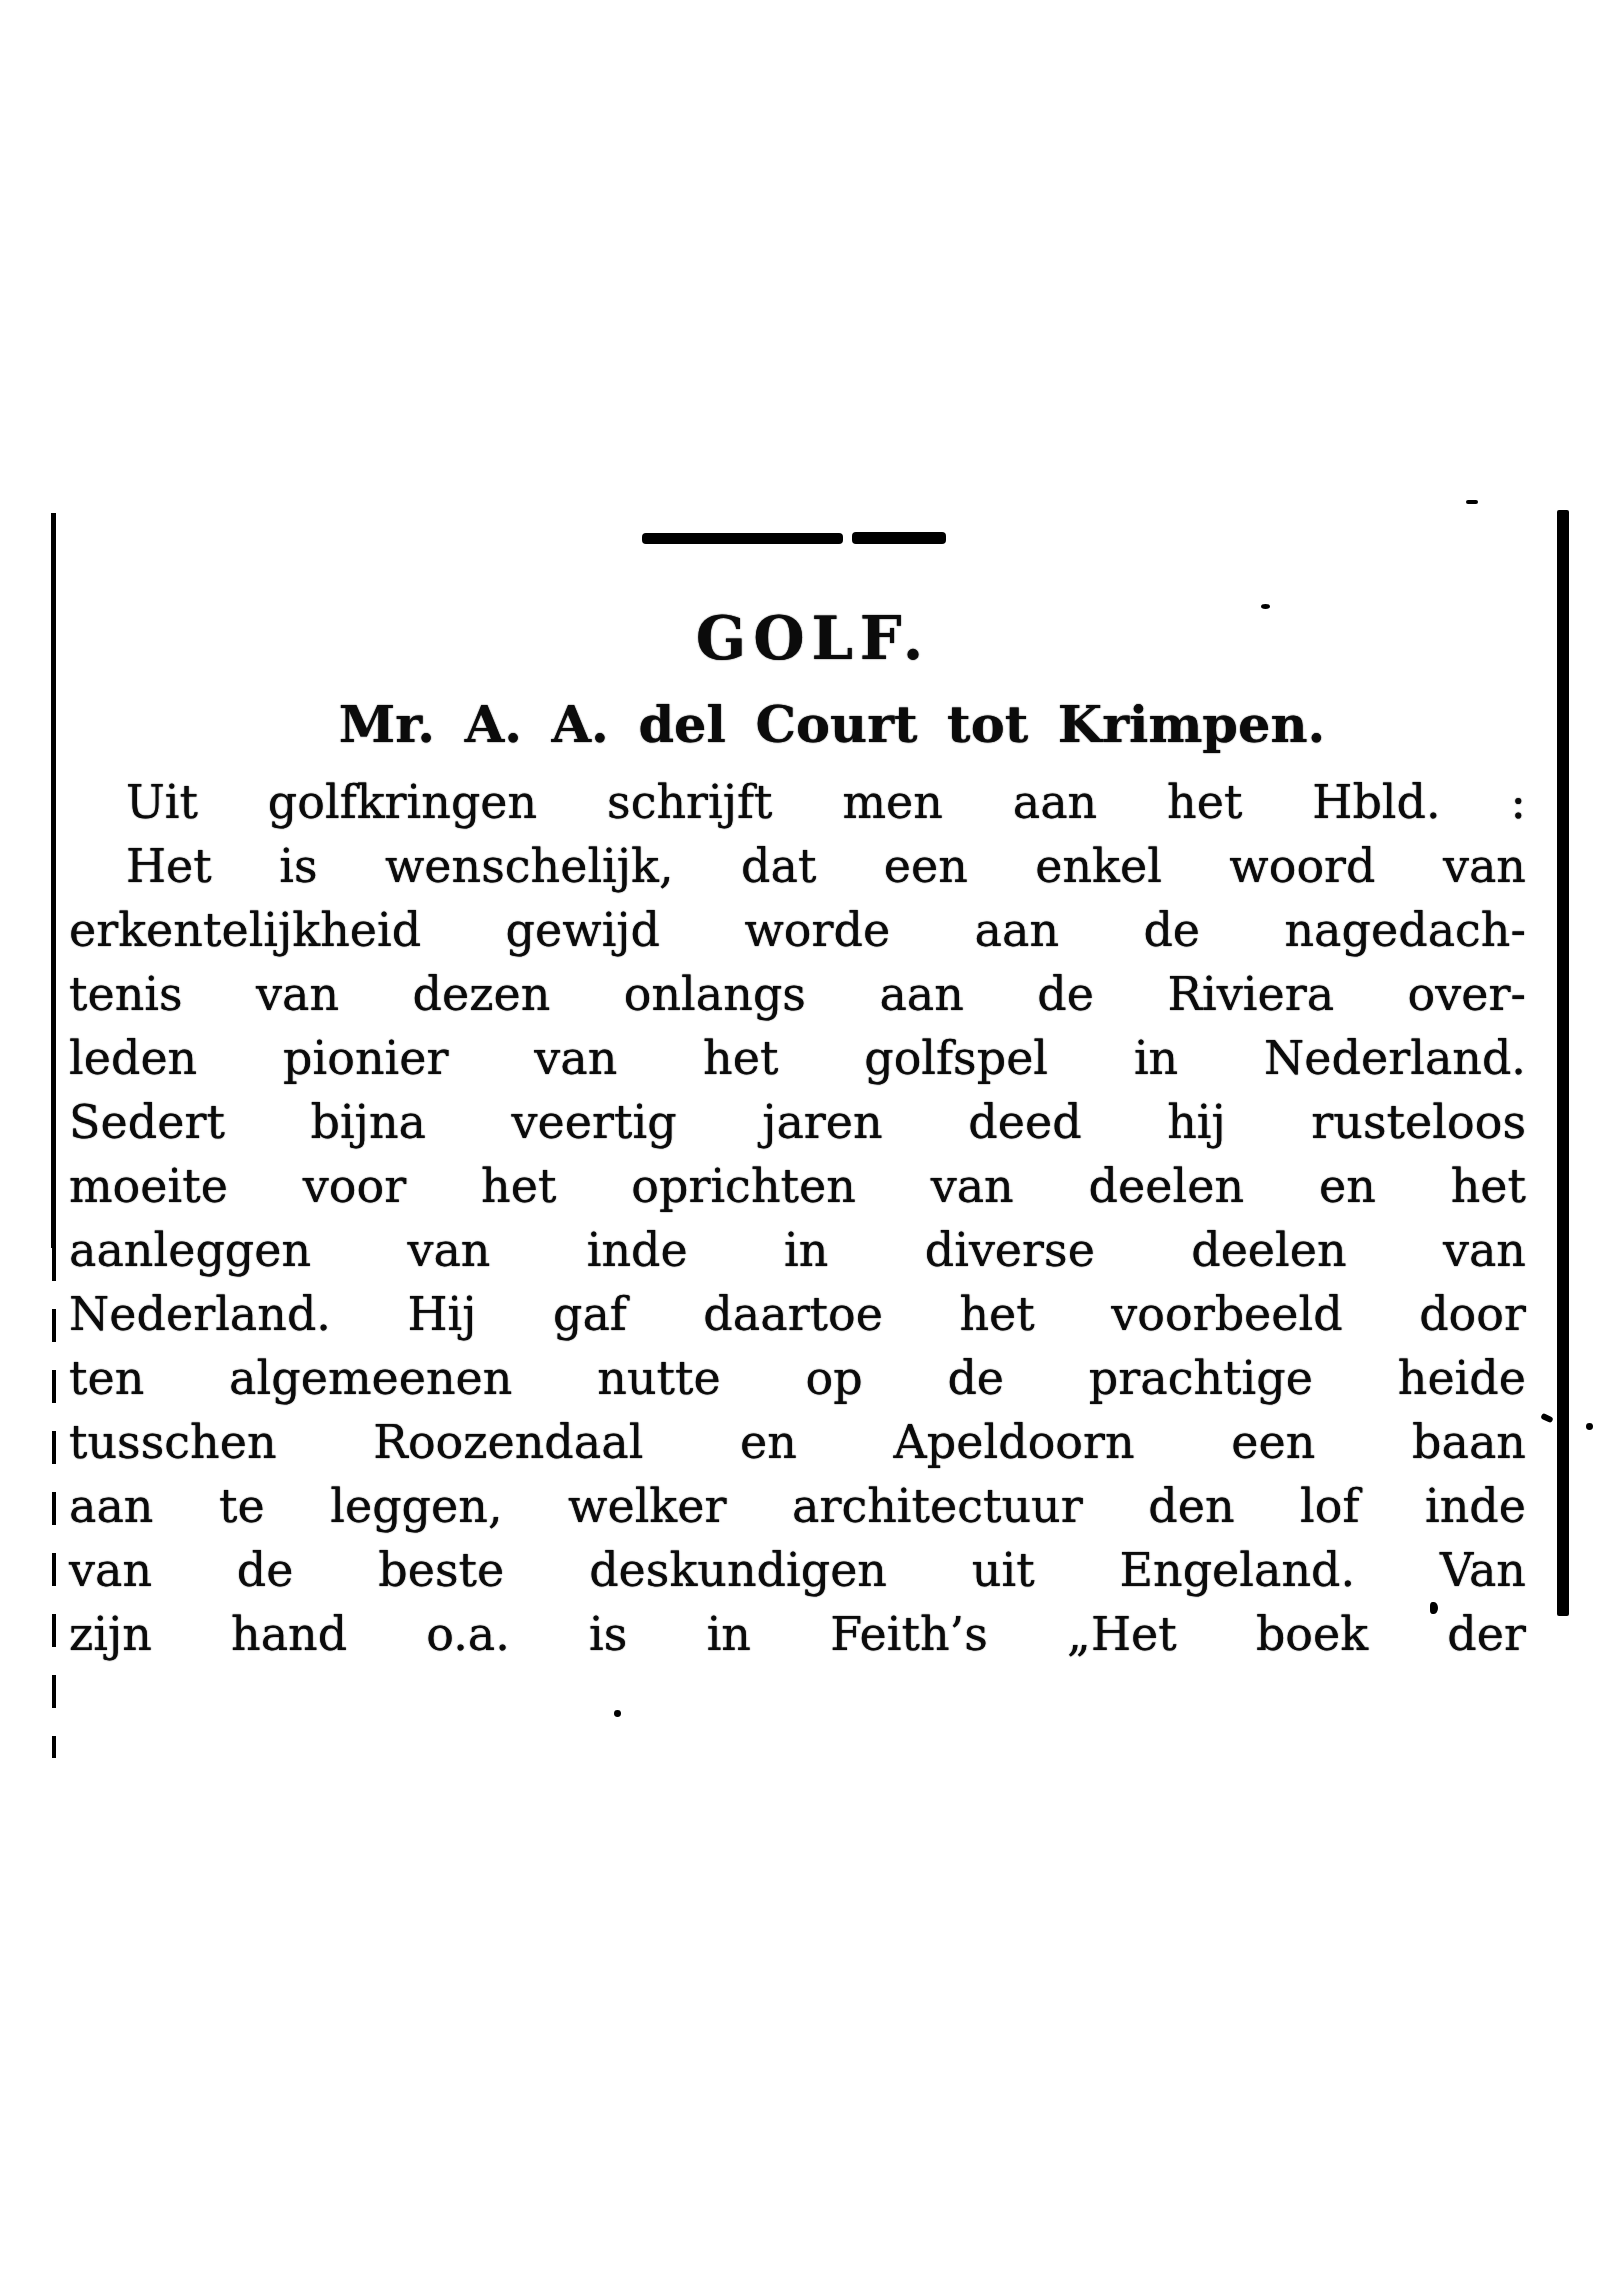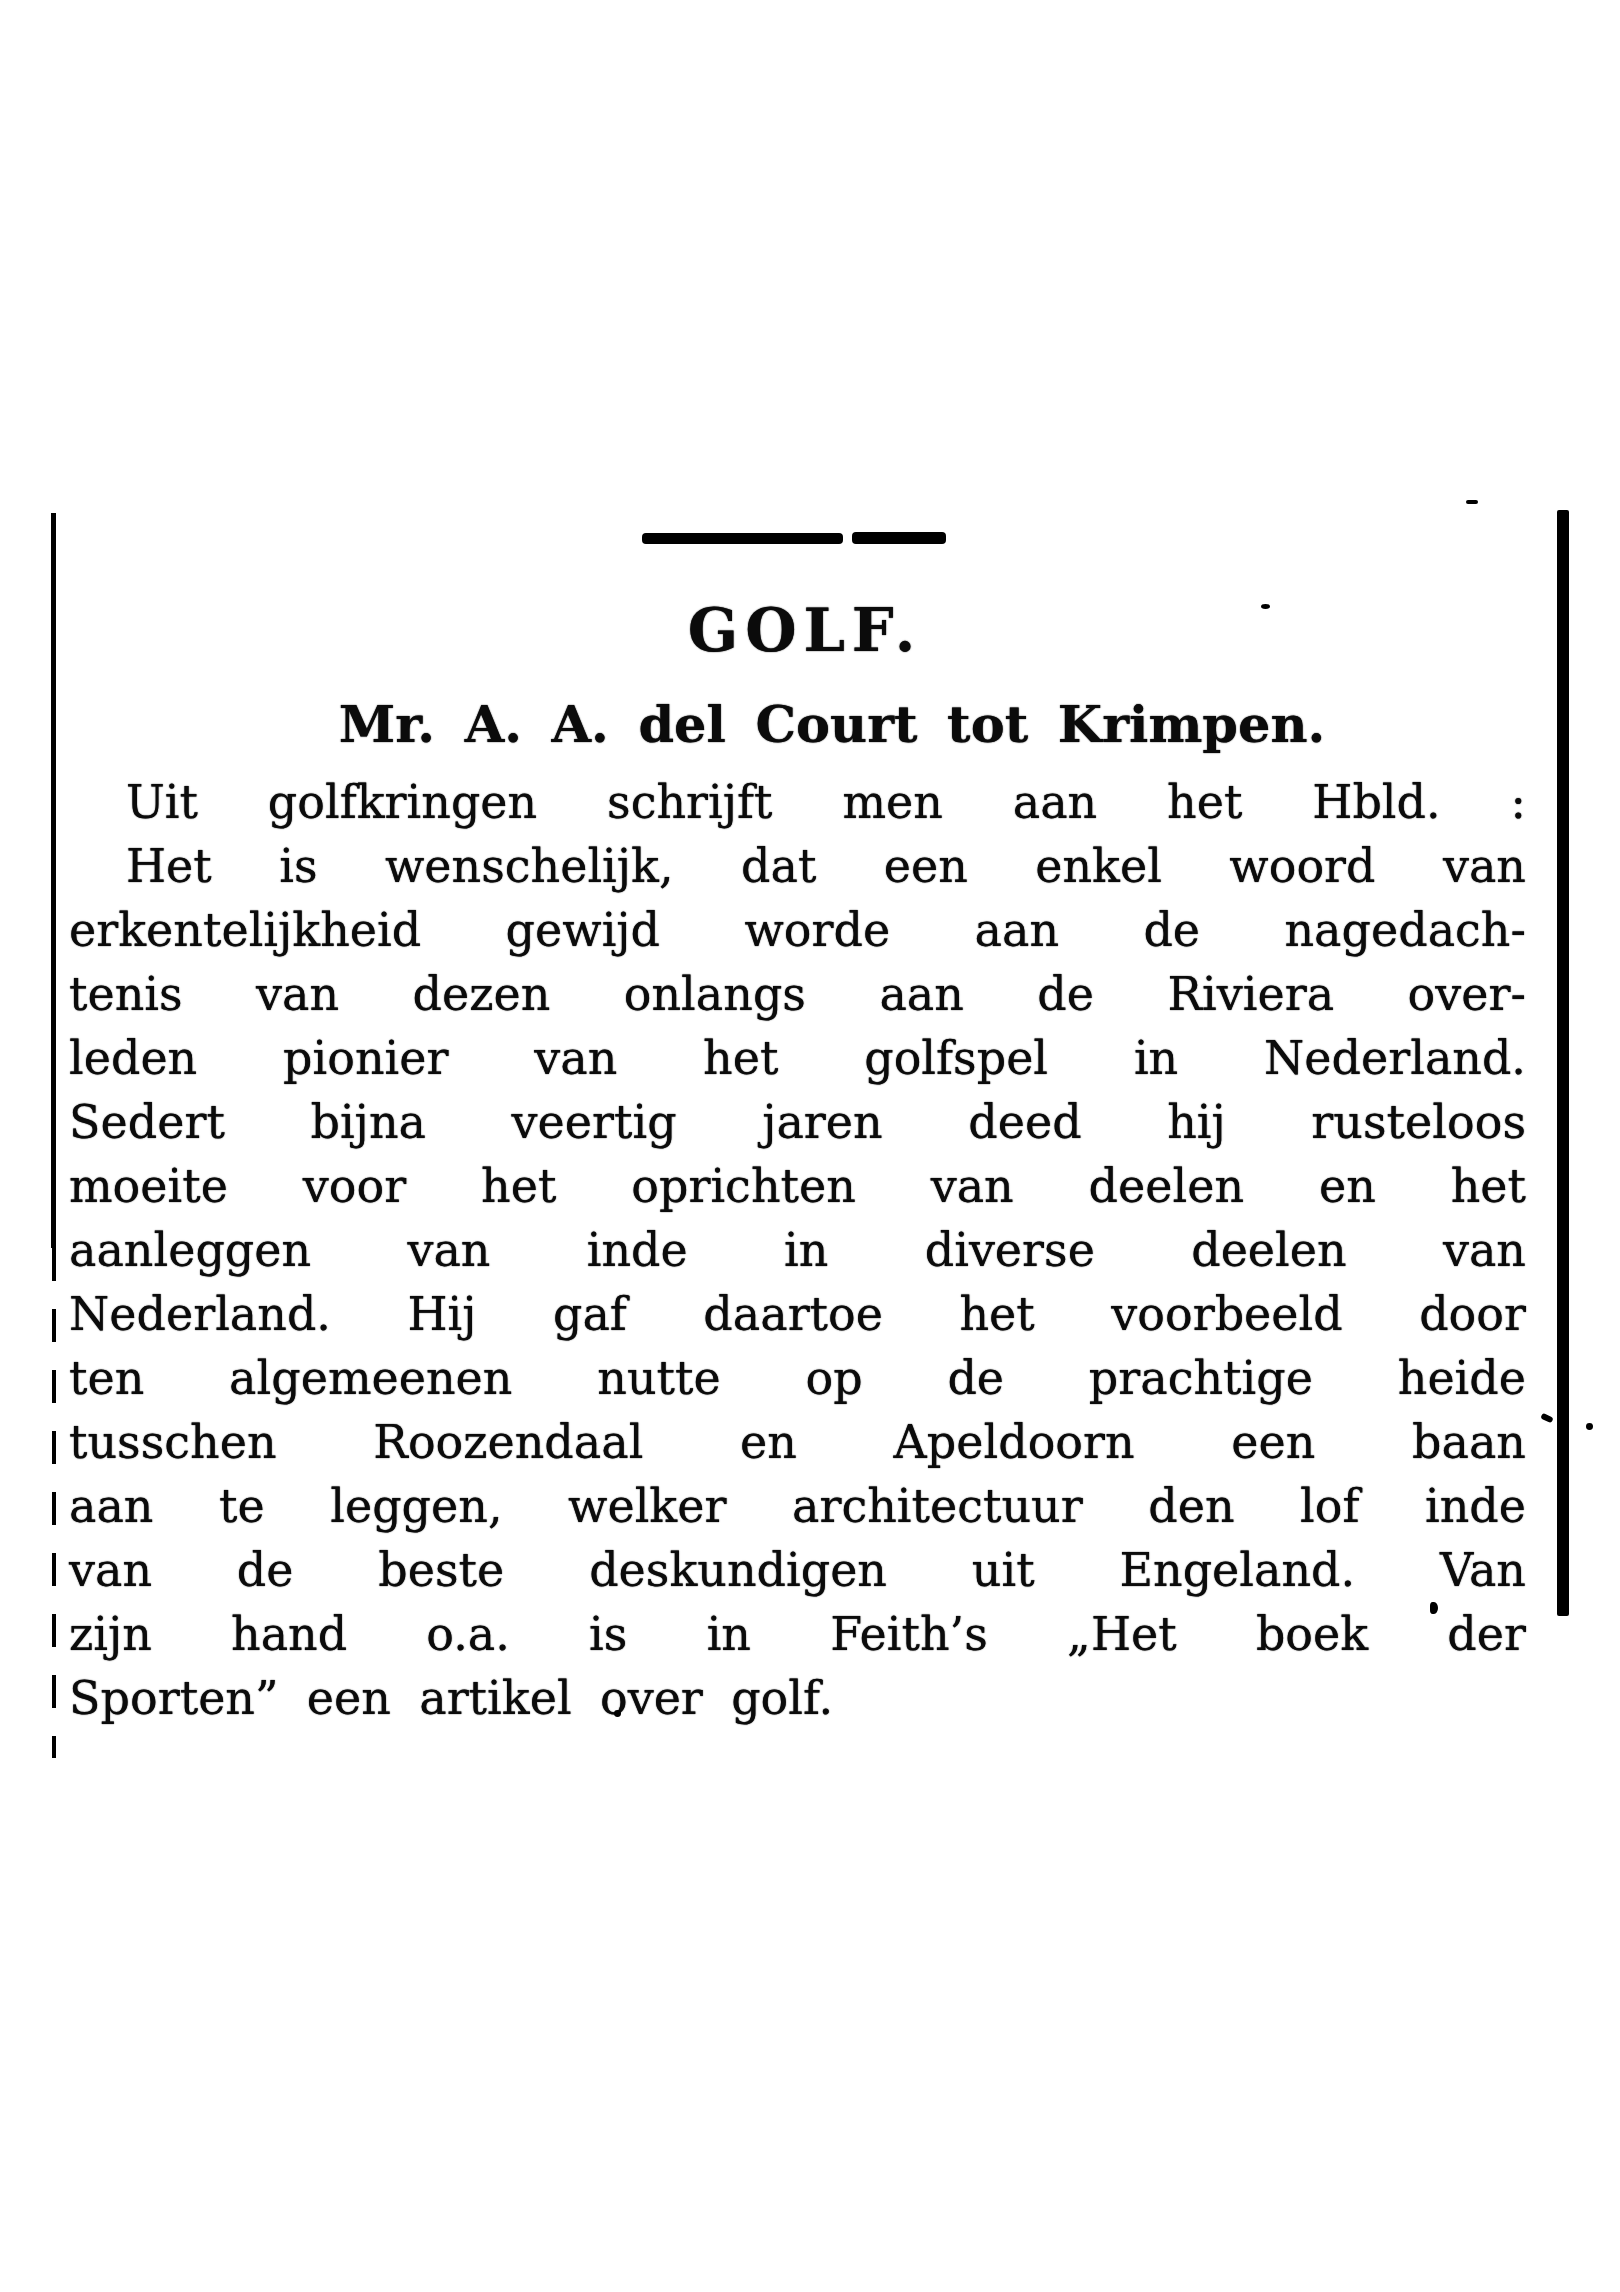--- a/index.html
+++ b/index.html
@@ -30,21 +30,21 @@
     border-radius: 2px;
   }
 
   
   .top-dash { position: absolute; background: #000; border-radius: 3.9px; }
   .dash1 { left: 642px; top: 533px; width: 201px; height: 10.8px; }
   .dash2 { left: 852px; top: 532px; width: 94px;  height: 11.8px; }
 
   .title {
     position: absolute; left: 69px; top: 588px; width: 1456px;
-    margin: 8px; text-align: center;
+    margin: 16px; text-align: center;
     font-size: 59px; font-weight: 700; letter-spacing: 6.9px;
     text-shadow: 0 0 1.3px #000;
   }
   .headline {
     position: absolute; left: 88px; top: 678px; width: 1456px;
     margin: 16px; text-align: center;
     font-size: 51px; font-weight: 700; word-spacing: 11.8px;
     text-shadow: 0 0 1.3px #000;
   }
 
@@ -95,21 +95,20 @@
     <div class="line">leden pionier van het golfspel in Nederland.</div>
     <div class="line">Sedert bijna veertig jaren deed hij rusteloos</div>
     <div class="line">moeite voor het oprichten van deelen en het</div>
     <div class="line">aanleggen van inde in diverse deelen van</div>
     <div class="line">Nederland. Hij gaf daartoe het voorbeeld door</div>
     <div class="line">ten algemeenen nutte op de prachtige heide</div>
     <div class="line">tusschen Roozendaal en Apeldoorn een baan</div>
     <div class="line">aan te leggen, welker architectuur den lof inde</div>
     <div class="line">van de beste deskundigen uit Engeland. Van</div>
     <div class="line">zijn hand o.a. is in Feith’s „Het boek der</div>
-    <div class="line last">Sporten” een artikel over golf.</div>
   </div>
 
   <div class="speck speck-a"></div>
   <div class="speck speck-b"></div>
   <div class="speck speck-c"></div>
   <div class="speck speck-d"></div>
   <div class="speck speck-e"></div>
   <div class="speck speck-f"></div>
 
 </div>

